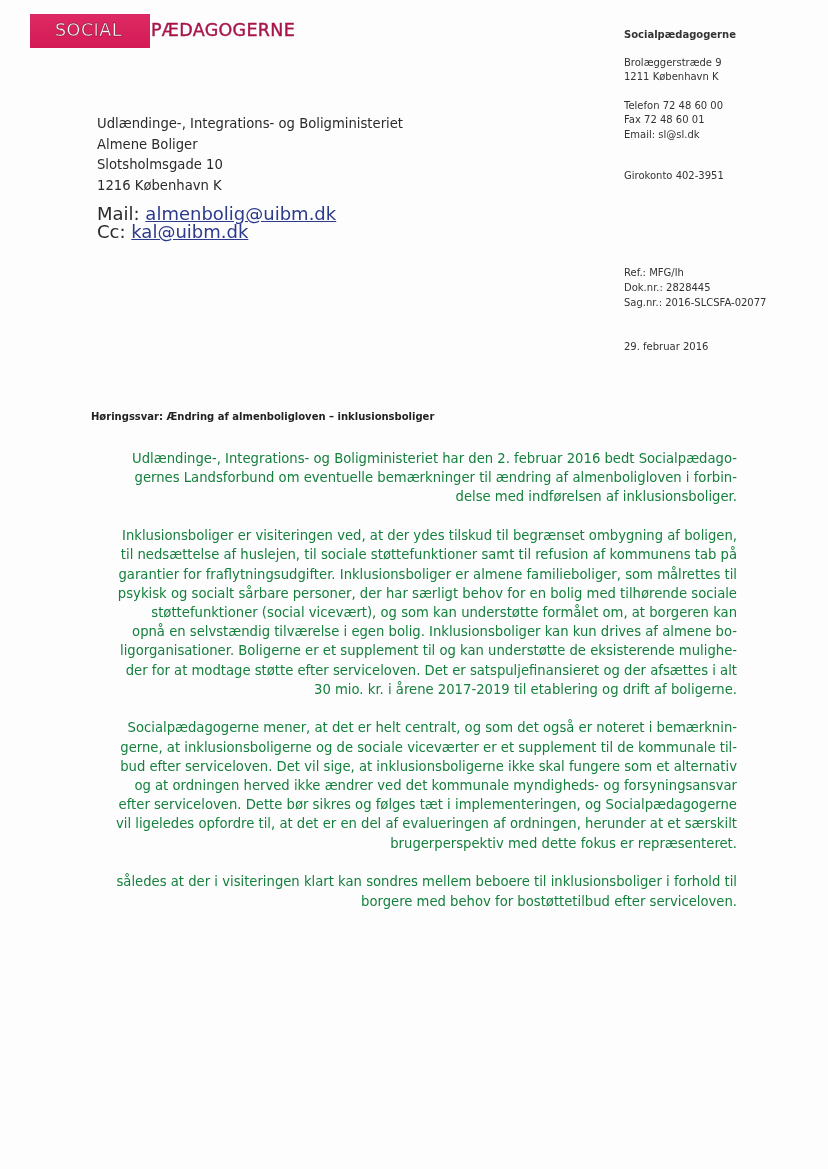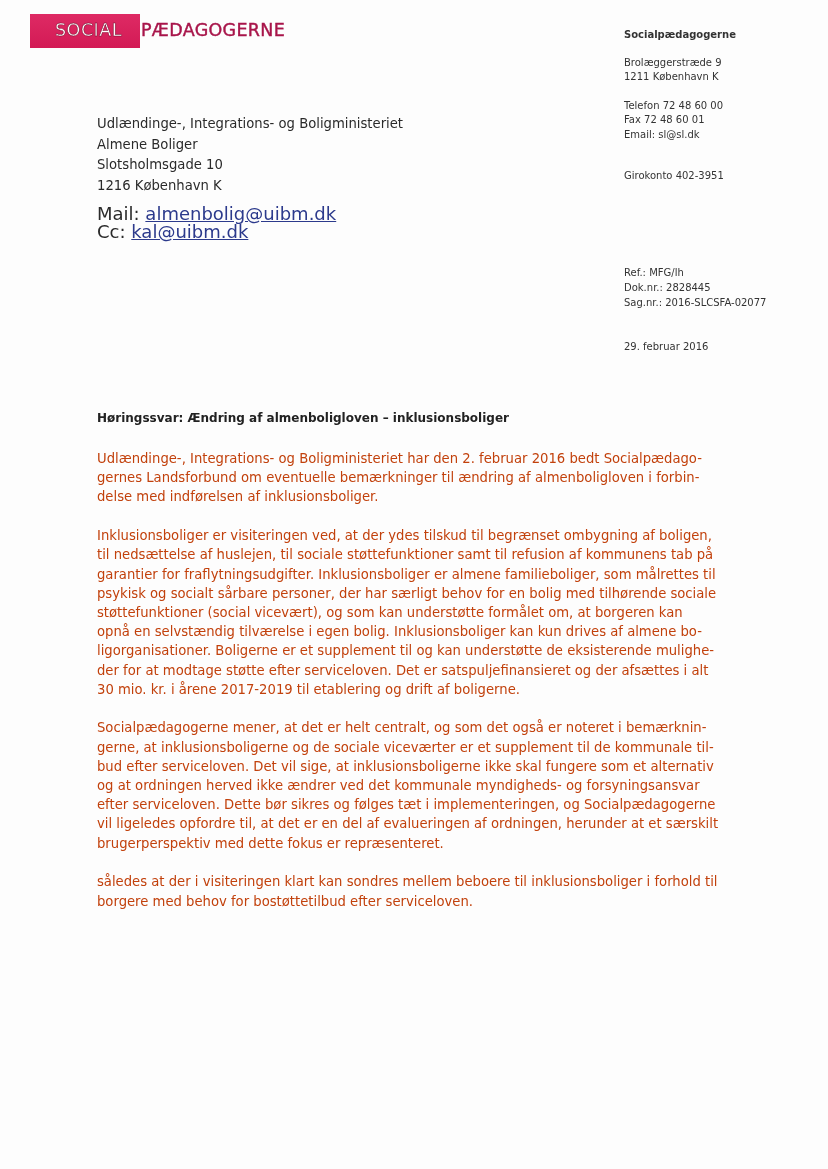--- a/index.html
+++ b/index.html
@@ -23,21 +23,21 @@
       display: flex;
       align-items: center;
     }
     .logo-box {
       background: #d81e5b;
       background: linear-gradient(180deg, #de2a64 0%, #d31a55 100%);
       height: 34px;
       padding: 0 0 0 25px;
       display: flex;
       align-items: center;
-      width: 110px;
+      width: 120px;
       box-sizing: border-box;
     }
     .logo-social {
       font-family: "DejaVu Sans", sans-serif;
       font-size: 17.5px;
       font-weight: 400;
       letter-spacing: 0.5px;
       color: #ffffff;
       text-shadow: 0 0 1px #7a1030;
       -webkit-text-stroke: 0.4px #7a1030;
@@ -105,35 +105,36 @@
       line-height: 18px;
       color: #2a2a2a;
     }
     .contacts a {
       color: #2c3a8c;
       text-decoration: underline;
     }
 
     .subject {
       position: absolute;
-      left: 97px;
+      left: 91px;
       top: 411px;
-      font-size: 12px;
+      font-size: 10px;
       font-weight: bold;
       color: #222;
     }
 
     .body {
       position: absolute;
       left: 97px;
       top: 449px;
       width: 640px;
       font-size: 13.2px;
       line-height: 19.2px;
-      color: #c2410c;
+      color: #15803d;
+      text-align: right;
     }
     .body p {
       margin: 0 0 19.5px 0;
     }
     .body .line {
       display: block;
       white-space: nowrap;
     }
   </style>
 </head>

